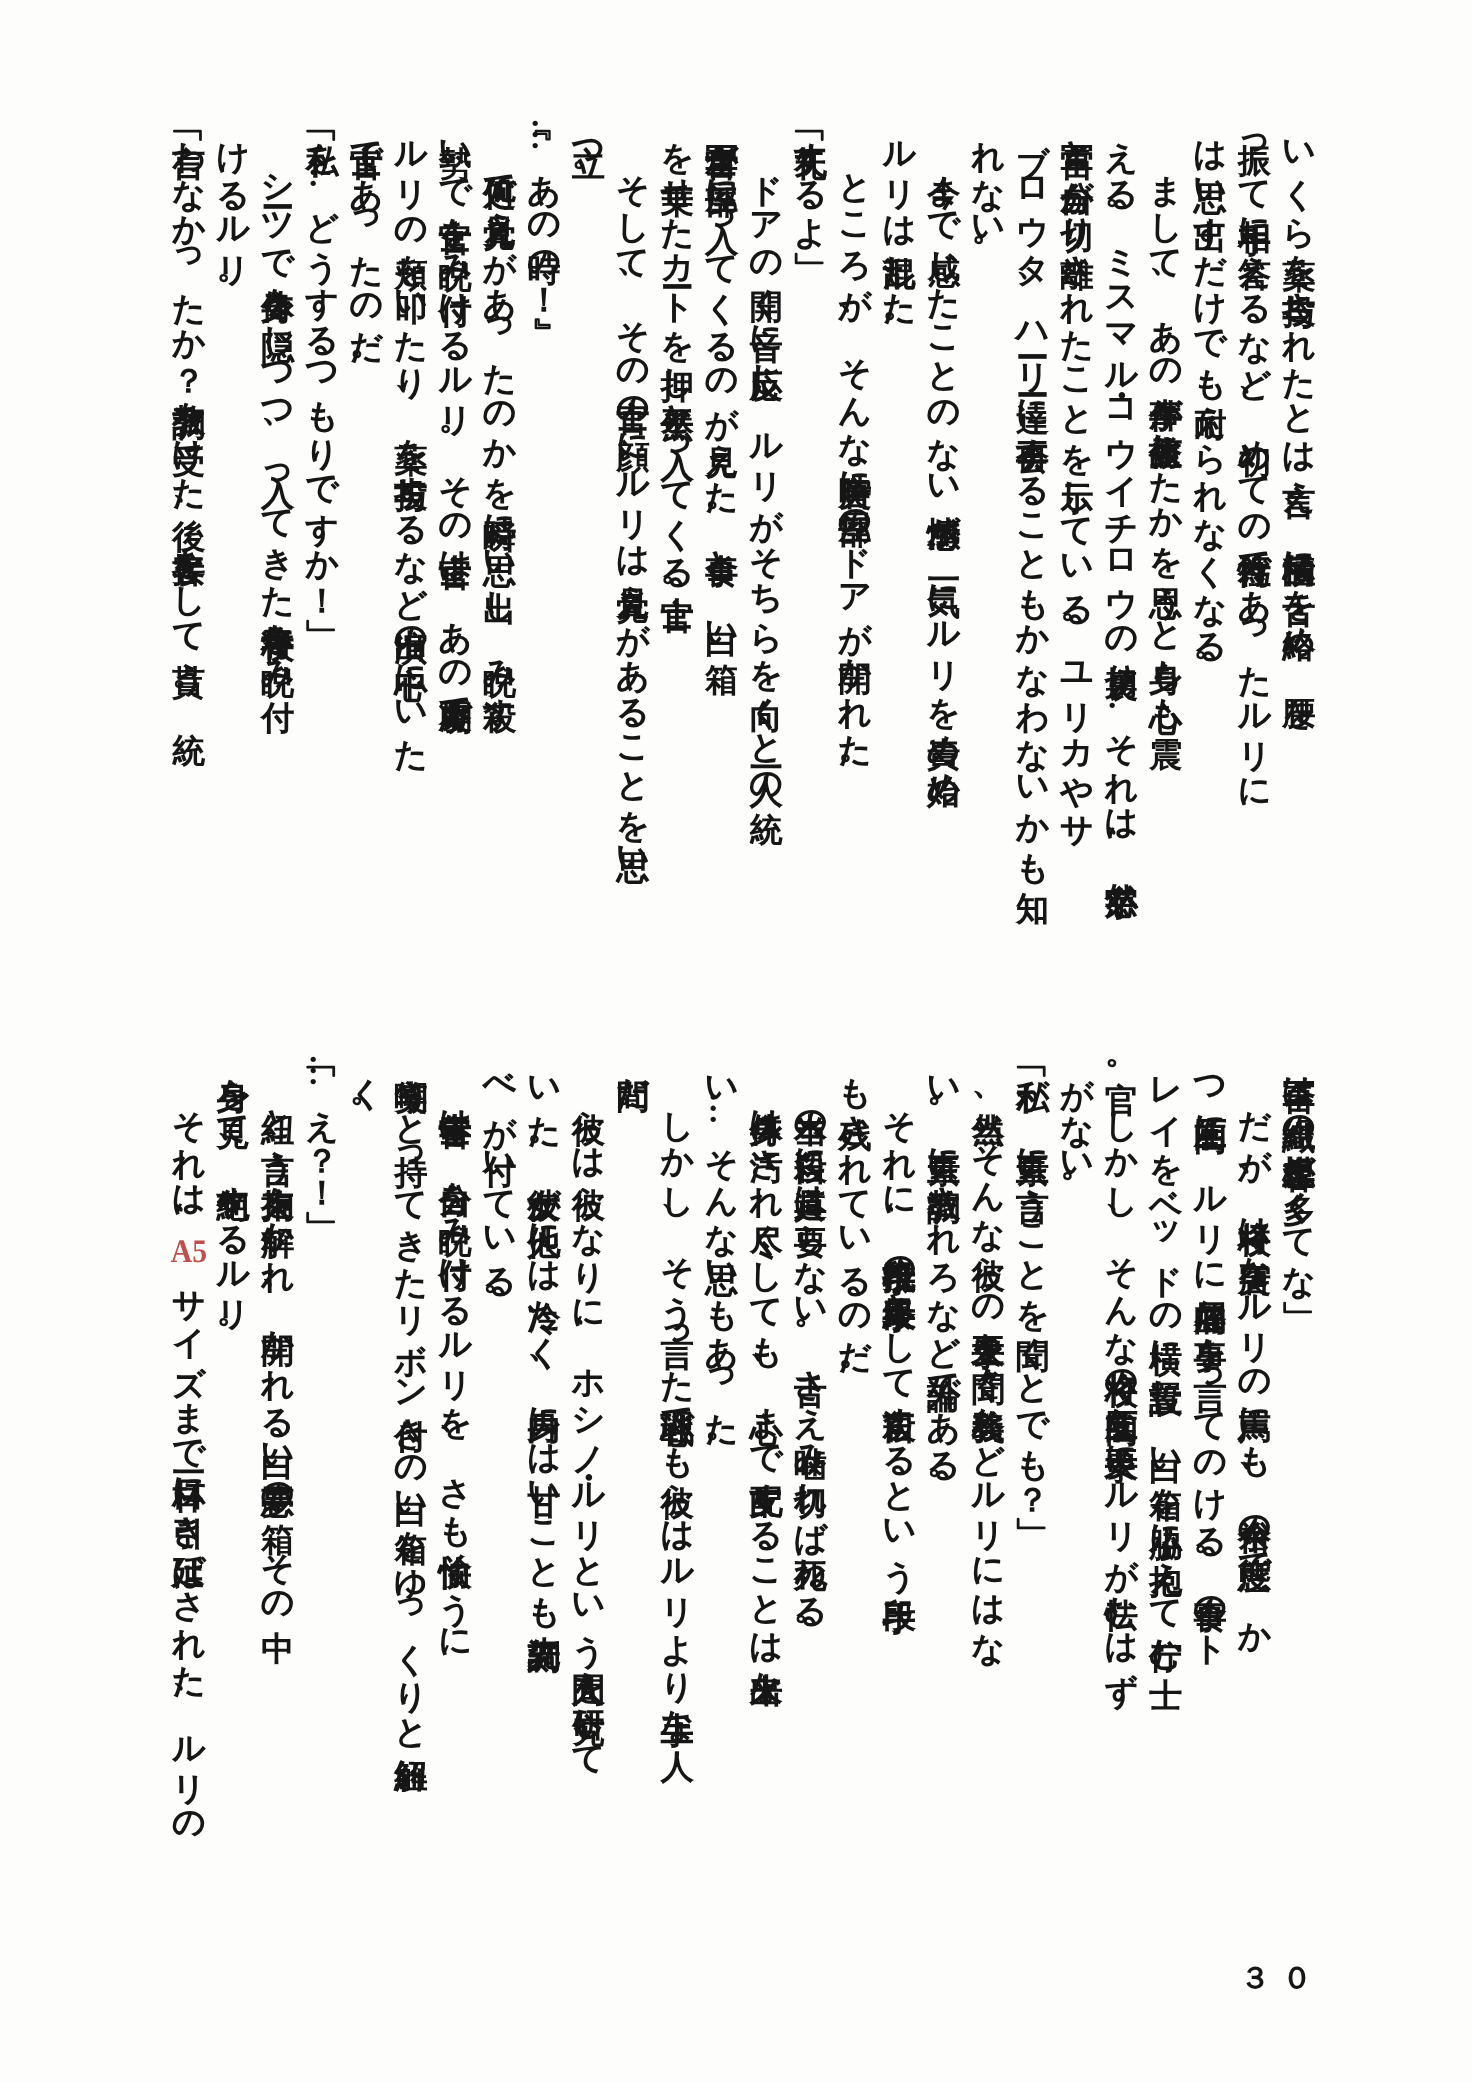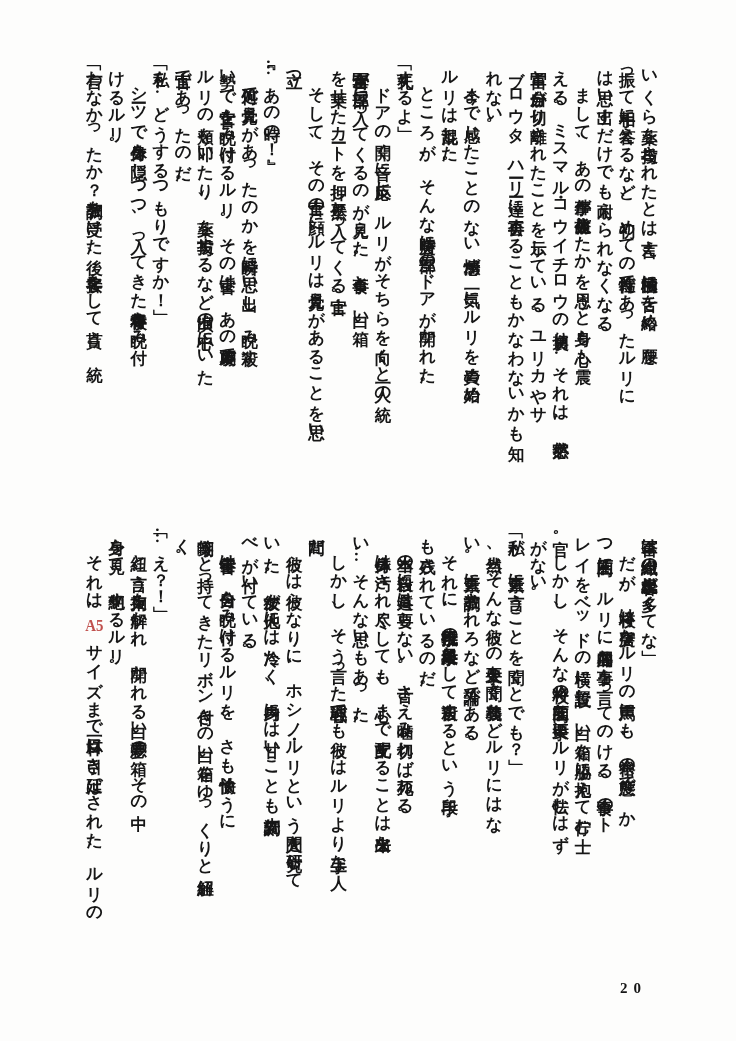--- a/index.html
+++ b/index.html
@@ -101,14 +101,14 @@
       <div class="line">いた。彼女が他人には冷たく、身内には甘いことも先刻調</div>
       <div class="line">べが付いている。</div>
       <div class="line">　青年士官は、自分を睨み付けるルリを、さも愉快そうに</div>
       <div class="line">嘲笑うと持ってきたリボン付きの白い箱をゆっくりと紐解</div>
       <div class="line">く。</div>
       <div class="line">「…え？！」</div>
       <div class="line">　紐と言う拘束を解かれ、開かれる白い悪夢の箱。その中</div>
       <div class="line">身を見て、絶句するルリ。</div>
       <div class="line">　それは、<span class="tcy">A5</span>サイズまで目一杯に引き延ばされた、ルリの</div>
     </div>
-  <div class="page-number">20</div>
+  <div class="page-number">３０</div>
 </div>
 
 </body></html>

